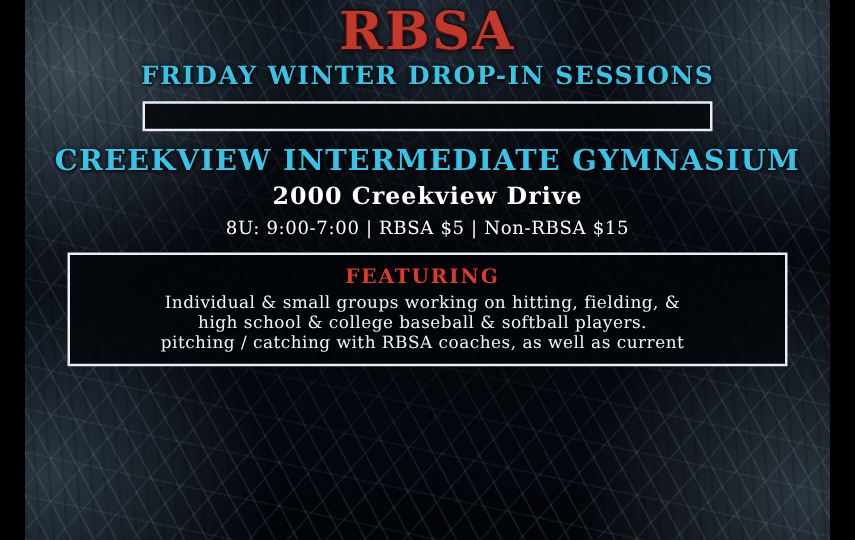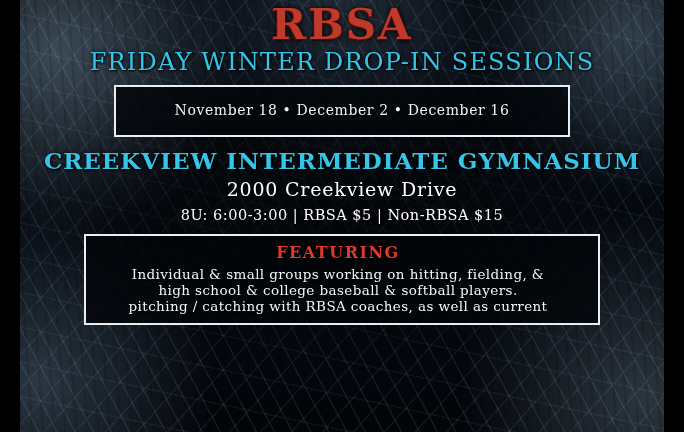--- a/index.html
+++ b/index.html
@@ -81,22 +81,22 @@
     font-weight: bold;
     letter-spacing: 2px;
     color: #c0392b;
     text-shadow: 0 0 3px #000, 1px 1px 0 #5d1410, -1px 1px 0 #7a1a14, 0 2px 6px rgba(0,0,0,0.9);
     line-height: 1;
   }
 
   .subtitle {
     margin-top: 2px;
     font-family: "DejaVu Serif", serif;
-    font-size: 24px;
-    font-weight: normal;
+    font-size: 20px;
+    font-weight: bold;
     letter-spacing: 1.2px;
     color: #35c5e8;
     text-shadow: 0 0 4px rgba(0,0,0,0.95), 1px 1px 2px #000;
     text-align: center;
   }
 
   .dates-box {
     margin-top: 9px;
     width: 456px;
     border: 2px solid #e9eef2;
@@ -122,33 +122,34 @@
     color: #35c5e8;
     text-shadow: 0 0 4px rgba(0,0,0,0.95), 1px 1px 2px #000;
   }
   .address {
     margin-top: 4px;
     font-family: "DejaVu Serif", serif;
     font-size: 19px;
     letter-spacing: 0.8px;
     color: #ffffff;
     text-shadow: 1px 1px 3px #000;
+    font-weight: bold;
   }
   .price-line {
     margin-top: 7px;
     font-family: "DejaVu Serif", serif;
     font-size: 14.5px;
     letter-spacing: 0.5px;
     color: #ffffff;
     text-shadow: 1px 1px 3px #000;
   }
 
   .featuring-box {
     margin-top: 11px;
-    width: 516px;
+    width: 576px;
     border: 2px solid #e9eef2;
     background: rgba(2,5,9,0.82);
     padding: 7px 10px 9px 2px;
     box-sizing: border-box;
   }
   .featuring-title {
     font-family: "DejaVu Serif", serif;
     font-size: 16px;
     font-weight: bold;
     letter-spacing: 1.5px;
@@ -173,26 +174,25 @@
     <div class="ice-layer ice-a"></div>
     <div class="ice-layer ice-b"></div>
     <div class="ice-layer ice-c"></div>
     <div class="vignette"></div>
 
     <div class="content">
       <div class="title">RBSA</div>
       <div class="subtitle">FRIDAY WINTER DROP-IN SESSIONS</div>
 
       <div class="dates-box">
-        <div class="line">November 18 • December 2 • December 16</div>
       </div>
 
       <div class="venue">CREEKVIEW INTERMEDIATE GYMNASIUM</div>
       <div class="address">2000 Creekview Drive</div>
-      <div class="price-line">8U: 6:00-3:00  |  RBSA $5  |  Non-RBSA $15</div>
+      <div class="price-line">8U: 9:00-7:00  |  RBSA $5  |  Non-RBSA $15</div>
 
       <div class="featuring-box">
         <div class="featuring-title">FEATURING</div>
         <div class="line">Individual &amp; small groups working on hitting, fielding, &amp;</div>
         <div class="line">high school &amp; college baseball &amp; softball players.</div>
         <div class="line">pitching / catching with RBSA coaches, as well as current</div>
       </div>
     </div>
   </div>
 </div>

